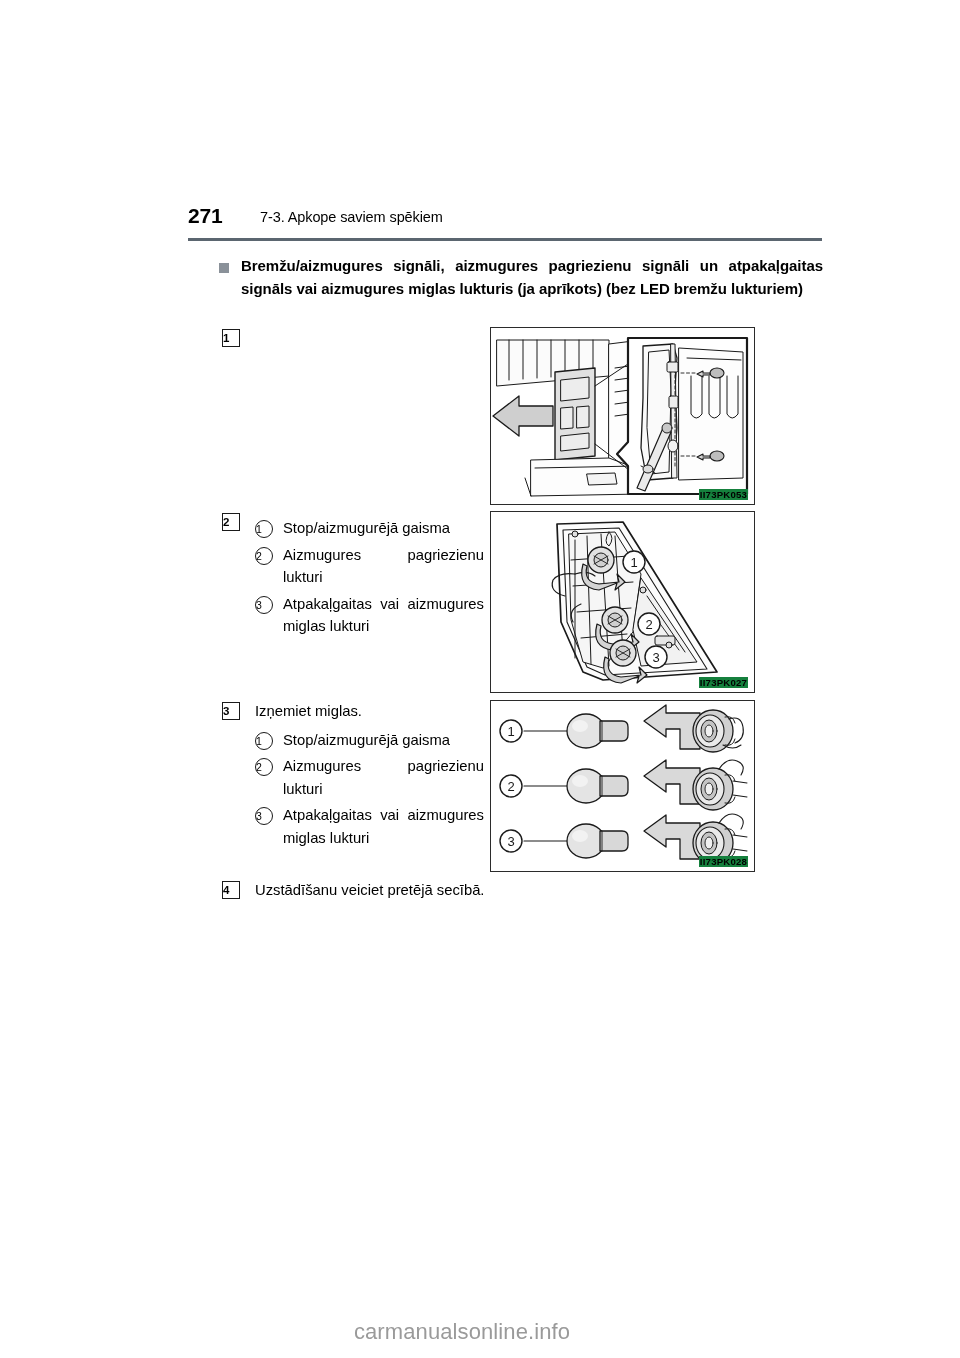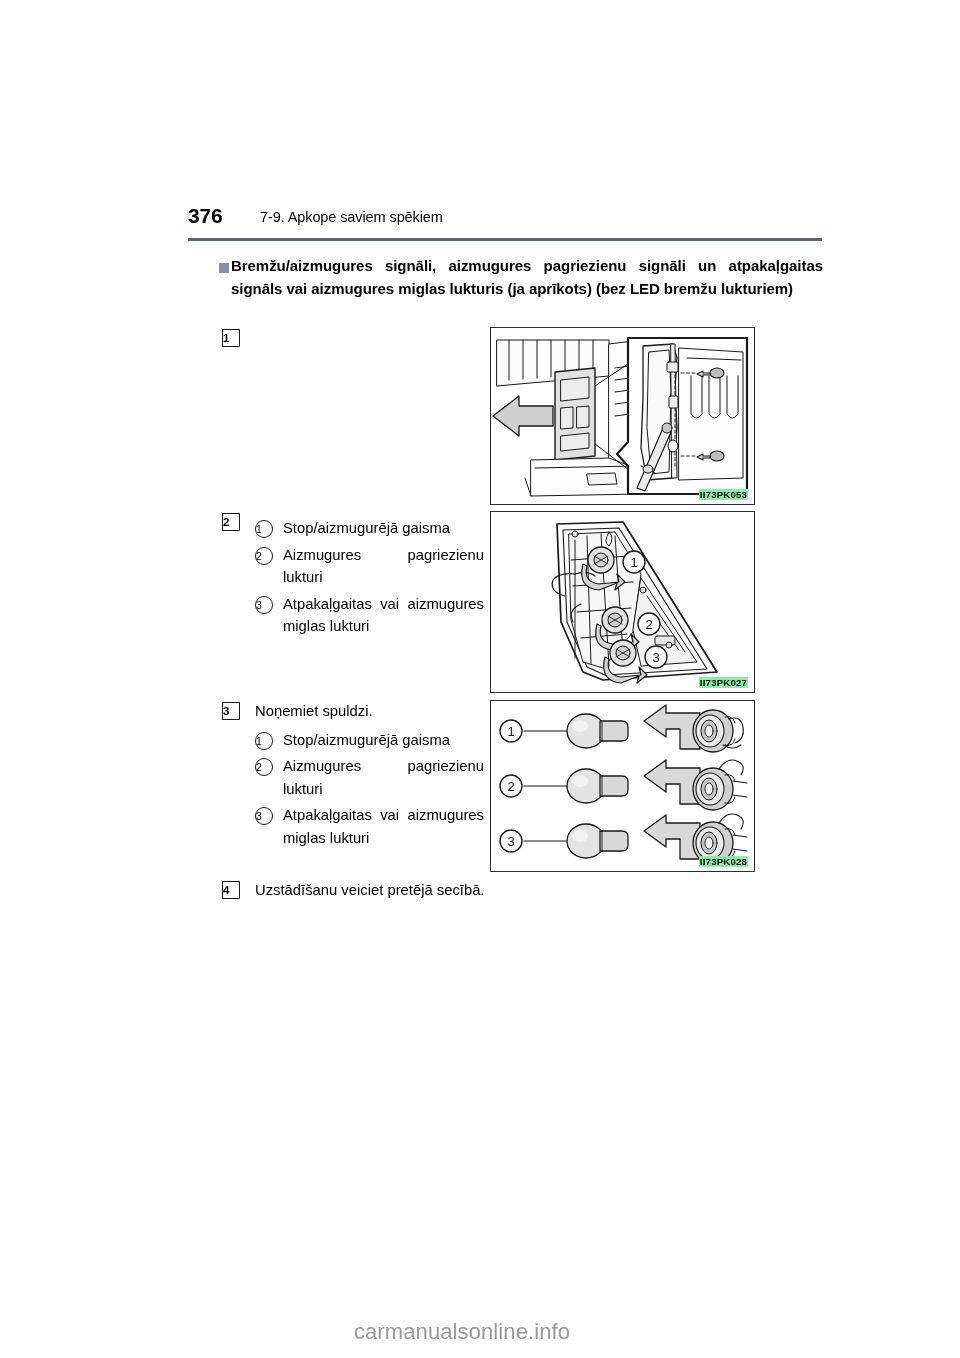--- a/index.html
+++ b/index.html
@@ -58,21 +58,21 @@
   }
   .sq-bullet {
     position: absolute;
     left: 0;
     top: 8px;
     width: 10px;
     height: 10px;
     background: #8a9199;
   }
   .section-heading-text {
-    margin-left: 12px;
+    margin-left: 22px;
     font-size: 15px;
     font-weight: bold;
     line-height: 22.5px;
     text-align: justify;
     text-align-last: left;
     letter-spacing: -0.05px;
   }
 
   
   .step-block {
@@ -153,21 +153,21 @@
   }
   .figure svg { display: block; }
   .fig-code {
     position: absolute;
     right: 6px;
     bottom: 4px;
     font-size: 9.6px;
     font-weight: bold;
     letter-spacing: 0.2px;
     color: #000;
-    background: #86efac;
+    background: #15803d;
     padding: 0 1px;
   }
 
   
   .watermark {
     position: absolute;
     left: 0;
     top: 1319px;
     width: 960px;
     text-align: center;
@@ -175,22 +175,22 @@
     box-sizing: border-box;
     font-size: 22px;
     color: #9a9a9a;
     letter-spacing: 0.1px;
   }
 </style>
 </head>
 <body>
 
 <div class="page-header">
-  <div class="page-number">376</div>
-  <div class="header-title">7-9. Apkope saviem spēkiem</div>
+  <div class="page-number">271</div>
+  <div class="header-title">7-3. Apkope saviem spēkiem</div>
 </div>
 <div class="header-rule"></div>
 
 <div class="section-heading">
   <span class="sq-bullet"></span>
   <div class="section-heading-text">Bremžu/aizmugures signāli, aizmugures pagriezienu signāli un atpakaļgaitas signāls vai aizmugures miglas lukturis (ja aprīkots) (bez LED bremžu lukturiem)</div>
 </div>
 
 <div class="step-block" style="left:219px; top:327px;">
   <div class="step-head">
@@ -354,21 +354,21 @@
         <text x="165" y="150">3</text>
       </g>
     </g>
   </svg>
   <div class="fig-code">II73PK027</div>
 </div>
 
 <div class="step-block" style="left:219px; top:700px;">
   <div class="step-head single">
     <span class="step-num">3</span>
-    <span>Noņemiet spuldzi.</span>
+    <span>Izņemiet miglas.</span>
   </div>
   <ul class="sub-list">
     <li class="sub-item flush">
       <span class="circ-num">1</span>
       <span>Stop/aizmugurējā gaisma</span>
     </li>
     <li class="sub-item">
       <span class="circ-num">2</span>
       <span>Aizmugures pagriezienu lukturi</span>
     </li>

